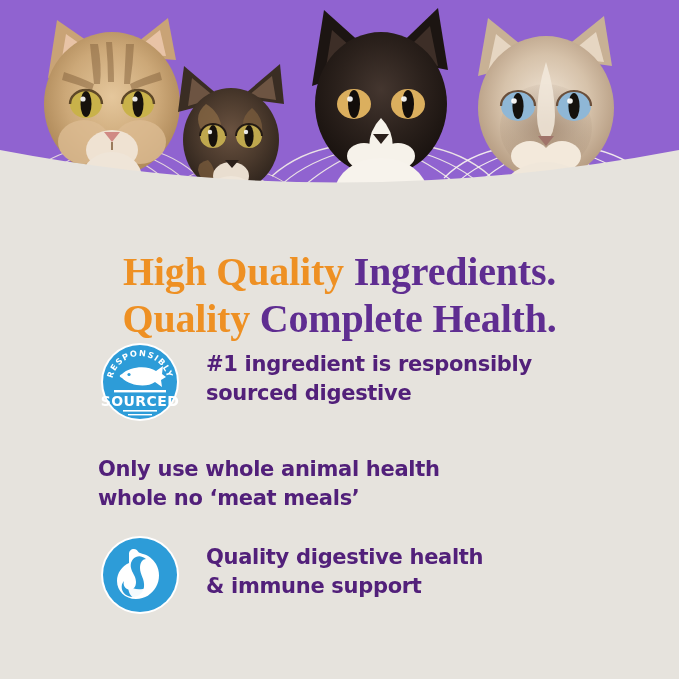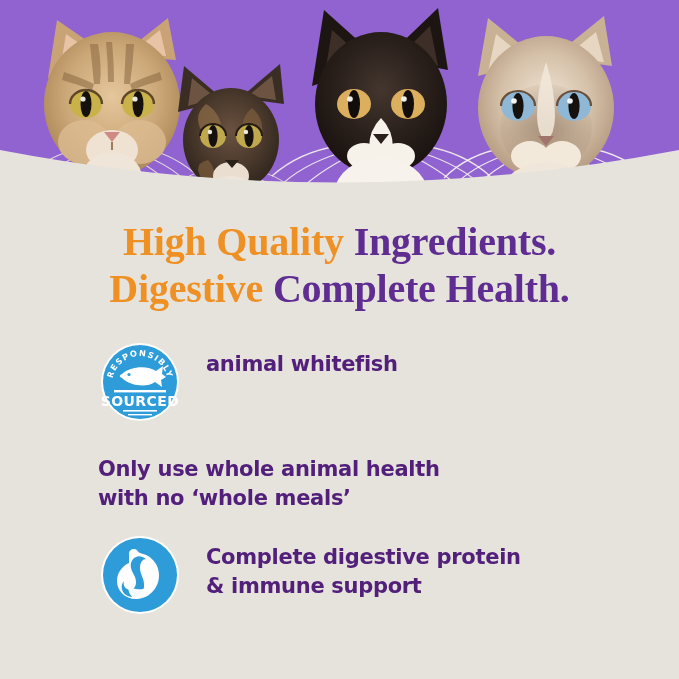--- a/index.html
+++ b/index.html
@@ -34,21 +34,21 @@
     position: absolute;
     top: 0; left: 0;
     width: 679px;
     height: 200px;
     display: block;
   }
 
   
   .headline {
     position: absolute;
-    top: 191px;
+    top: 221px;
     left: 0;
     width: 679px;
     text-align: center;
     font-family: "Liberation Serif", "DejaVu Serif", serif;
     font-weight: bold;
     font-size: 40px;
     line-height: 1.18;
     letter-spacing: -0.2px;
     color: #5F2D91;
   }
@@ -275,21 +275,21 @@
 
       <path d="M0,150 Q339.5,215 679,150 L679,200 L0,200 Z" fill="#E6E3DD"></path>
     </svg>
   </div>
 
   <h1 class="headline">
     <span class="line">
       <span class="hl-orange">High Quality </span><span class="hl-purple">Ingredients.</span>
     </span>
     <span class="line">
-      <span class="hl-orange">Digestive </span><span class="hl-purple">Complete Health.</span>
+      <span class="hl-orange">Quality </span><span class="hl-purple">Complete Health.</span>
     </span>
   </h1>
 
   <div class="bullets">
 
     <div class="bullet-row">
       <div class="bullet-icon">
         <svg width="84" height="84" viewBox="0 0 84 84">
           <defs>
             <path id="arcPath" d="M 14,44 A 28,28 0 0 1 70,44" fill="none"></path>
@@ -308,28 +308,29 @@
 
           <rect x="16" y="50" width="52" height="2.4" fill="#FFFFFF"></rect>
 
           <text x="42" y="66" text-anchor="middle" font-family="DejaVu Sans, sans-serif" font-size="14" font-weight="bold" fill="#FFFFFF" letter-spacing="0.4">SOURCED</text>
 
           <rect x="25" y="70" width="34" height="1.6" fill="#FFFFFF"></rect>
           <rect x="30" y="74" width="24" height="1.4" fill="#FFFFFF"></rect>
         </svg>
       </div>
       <div class="bullet-text">
-        <span class="t-line">animal whitefish</span>
+        <span class="t-line">#1 ingredient is responsibly</span>
+        <span class="t-line">sourced digestive</span>
       </div>
     </div>
 
     <div class="bullet-row">
       <div class="bullet-text">
         <span class="t-line">Only use whole animal health</span>
-        <span class="t-line">with no ‘whole meals’</span>
+        <span class="t-line">whole no ‘meat meals’</span>
       </div>
     </div>
 
     <div class="bullet-row">
       <div class="bullet-icon">
         <svg width="84" height="84" viewBox="0 0 84 84">
           <circle cx="42" cy="42" r="39" fill="#FFFFFF"></circle>
           <circle cx="42" cy="42" r="37" fill="#2D9CD8"></circle>
 
           <g fill="#FFFFFF">
@@ -346,19 +347,19 @@
           <path d="M38,24 C34,26 32,30 33,35 C34,40 38,43 38,49 C38,56 33,58 29,56
                    C26,54.5 25,51 26,48 C22,52 23,60 30,63 C37,66 45,62 46,54
                    C47,46 42,42 42,35 C42,29 45,26 48,26 C44,23 41,22.6 38,24 Z" fill="#2D9CD8"></path>
 
           <path d="M48,36 C48,33 51,31.5 53,33.5 C55,31.5 58,33 58,36 C58,40 53,44 53,44 C53,44 48,40 48,36 Z" fill="#FFFFFF"></path>
 
           <path d="M30,52 C36,58 48,58 55,50 C54,60 45,66 37,65 C32,64.2 30,58 30,52 Z" fill="#FFFFFF" opacity="0.95"></path>
         </svg>
       </div>
       <div class="bullet-text">
-        <span class="t-line">Complete digestive protein</span>
+        <span class="t-line">Quality digestive health</span>
         <span class="t-line">&amp; immune support</span>
       </div>
     </div>
 
   </div>
 </div>
 
 </body></html>

